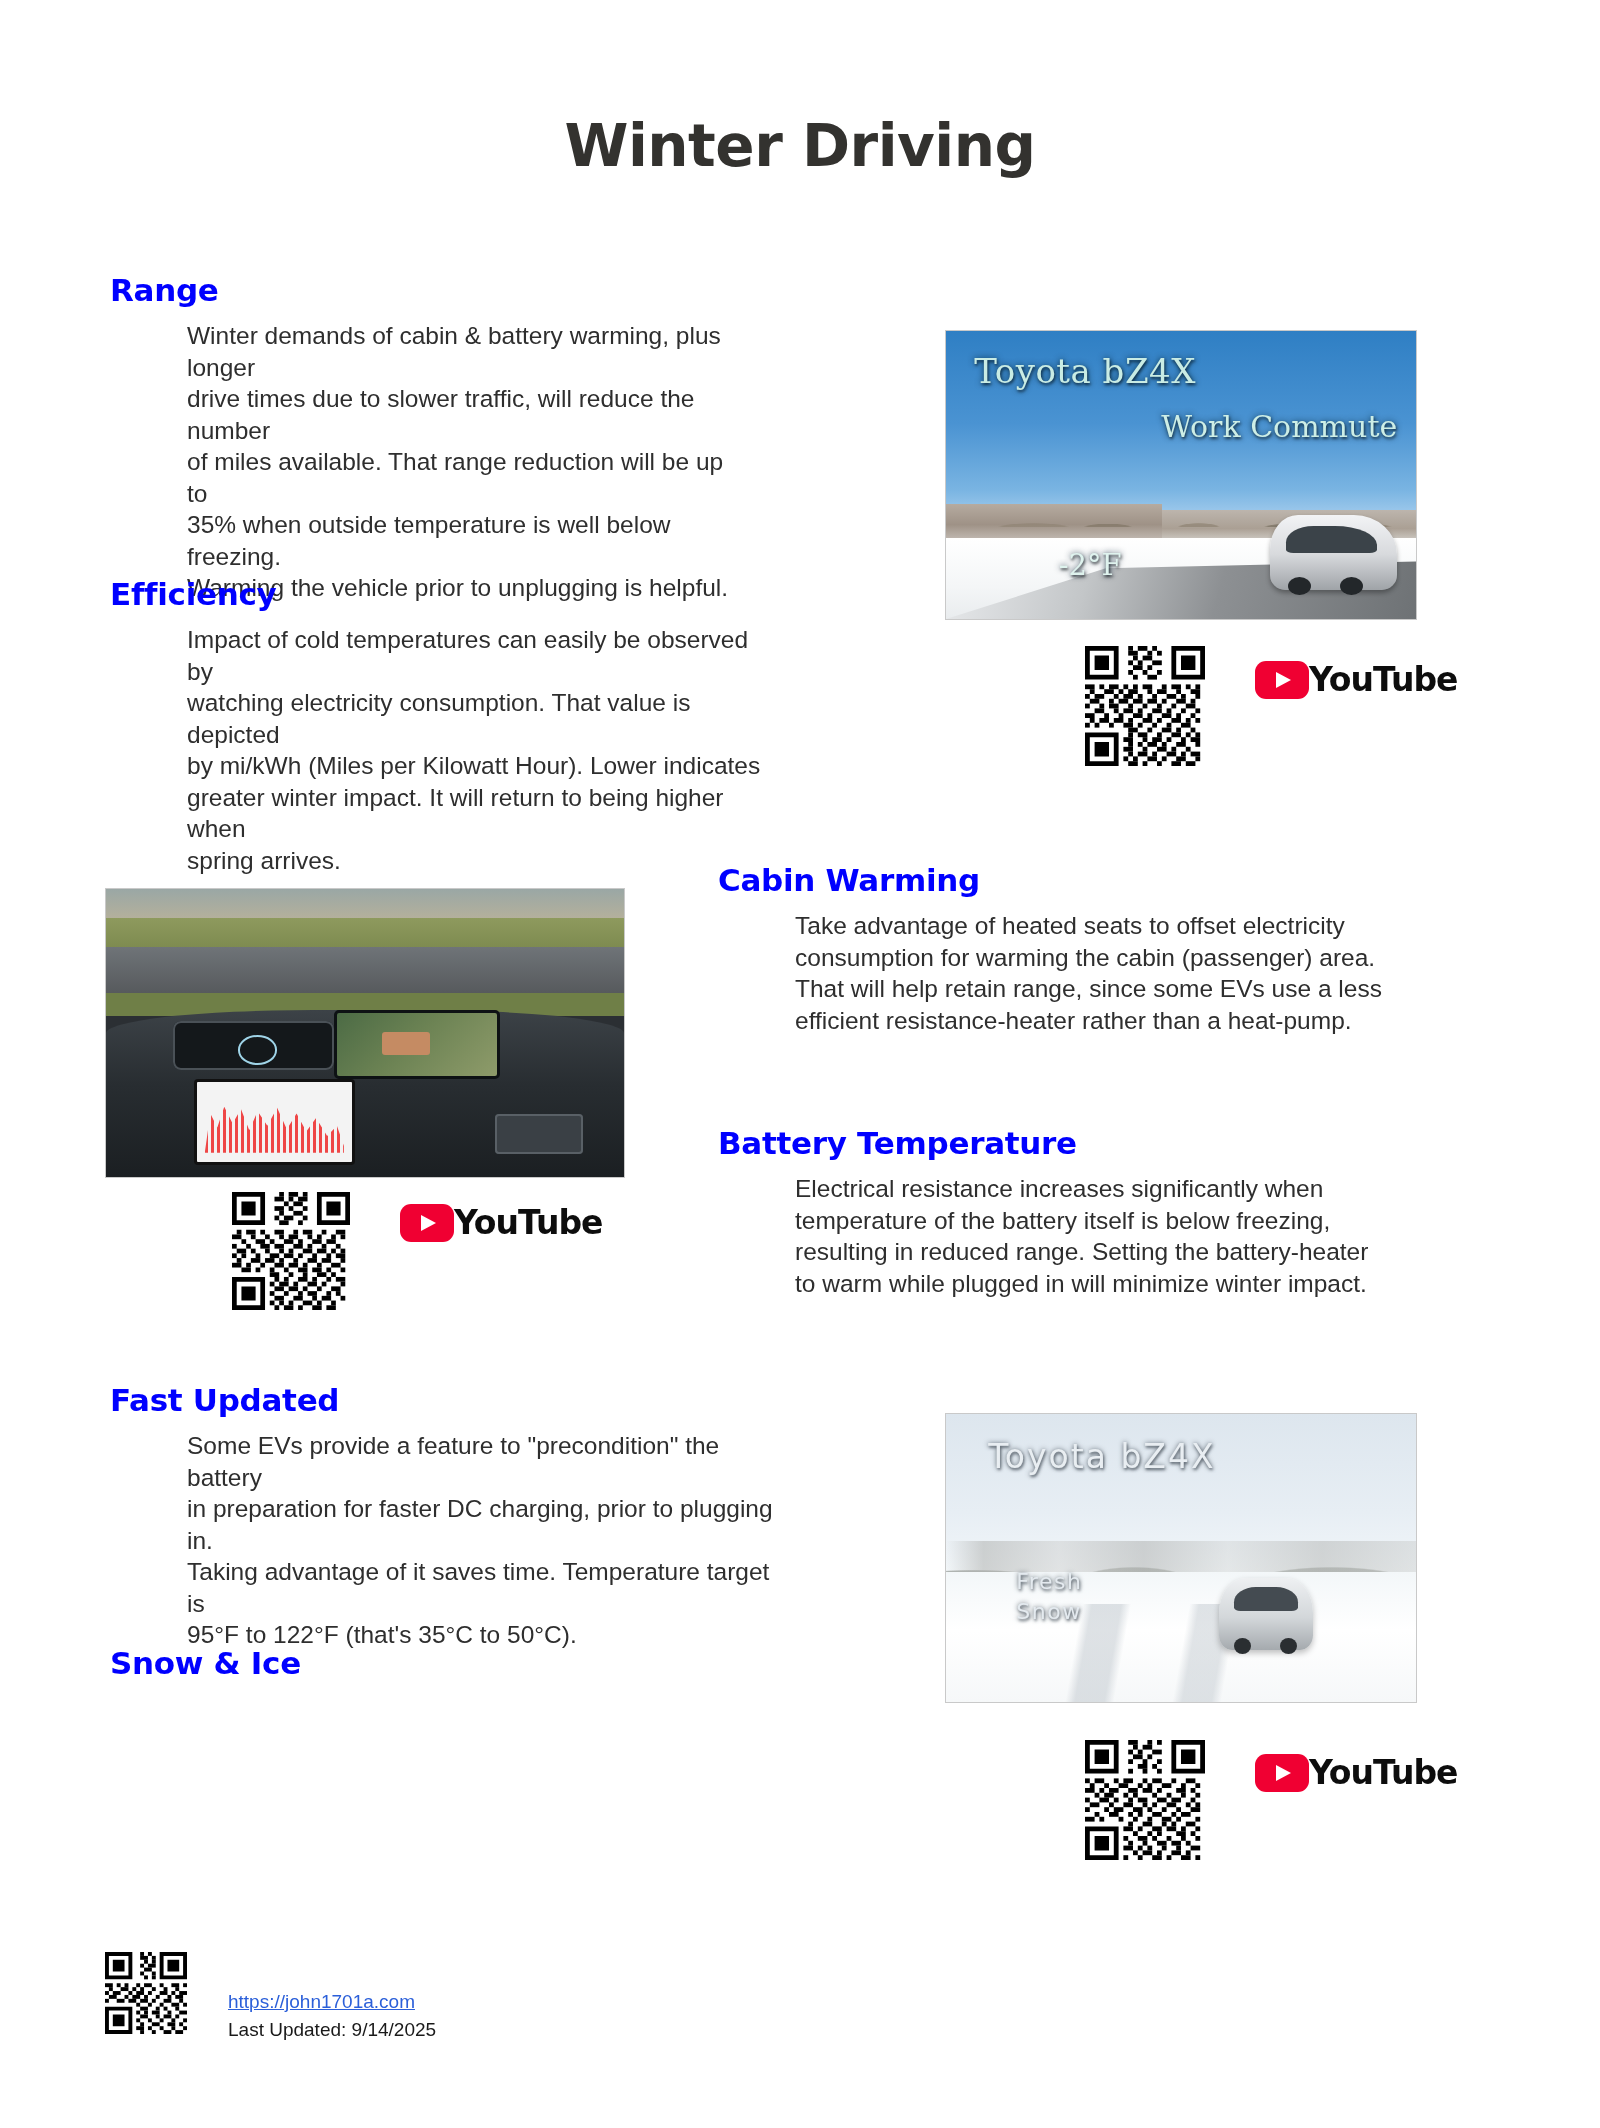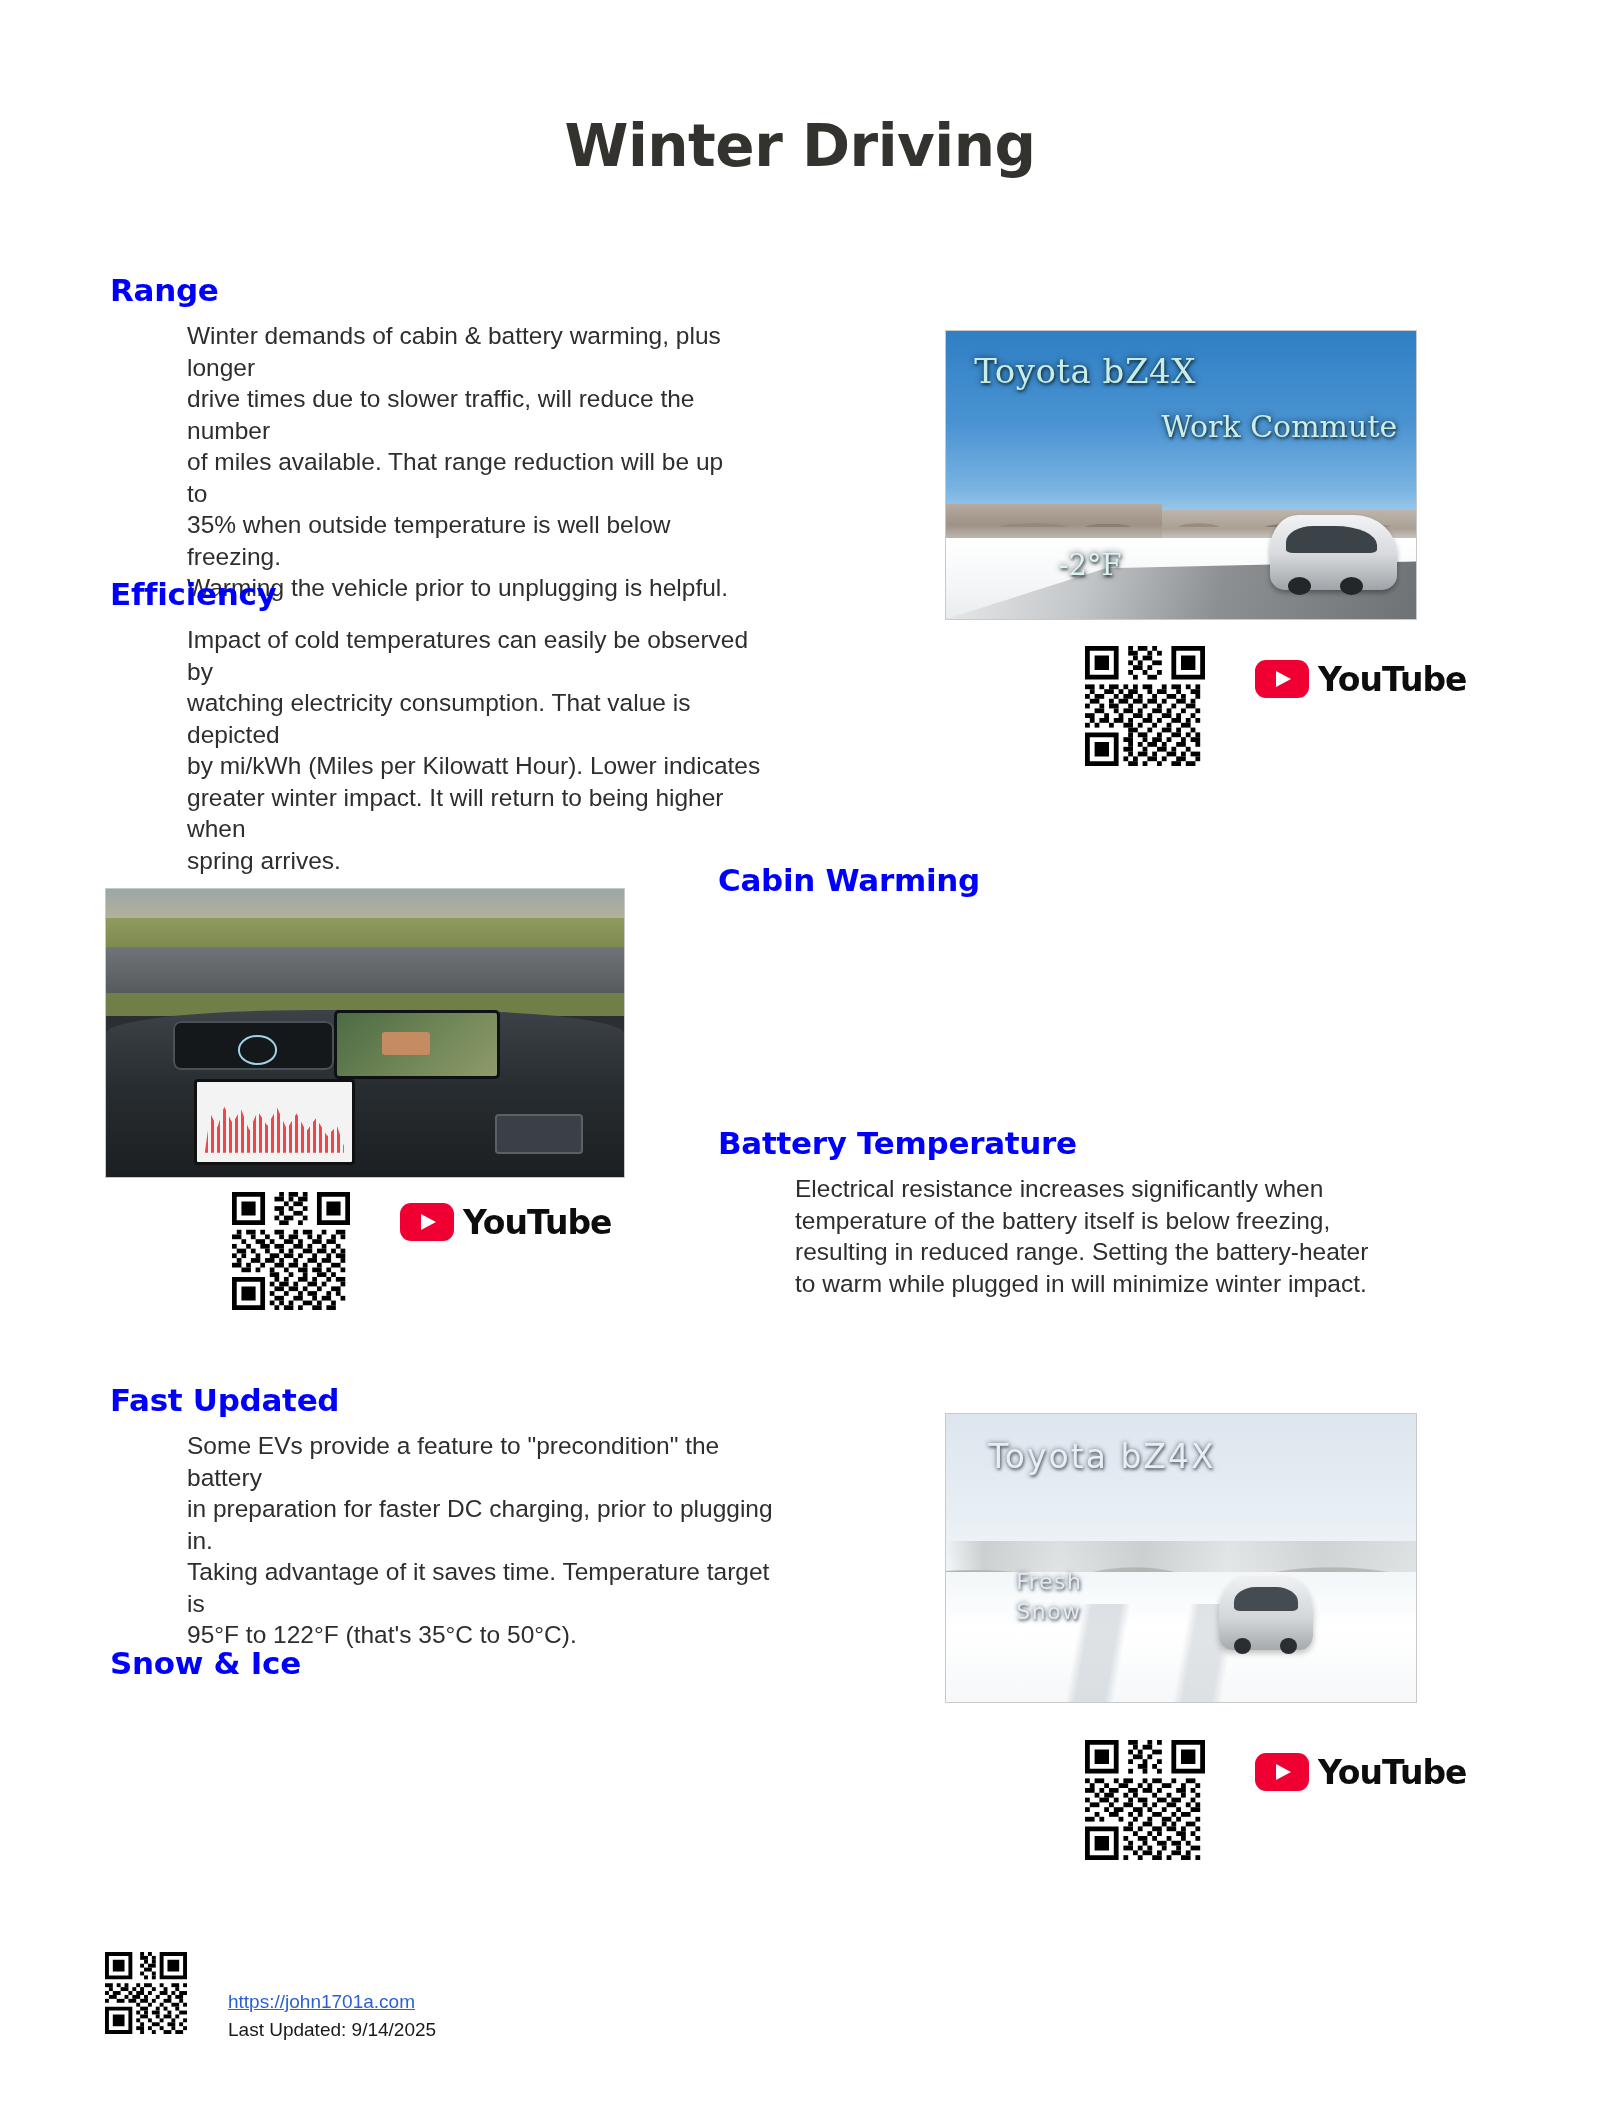--- a/index.html
+++ b/index.html
@@ -268,22 +268,21 @@
     margin-left: 28px;
   }
 
   
   .qr { position: absolute; image-rendering: pixelated; }
 
   
   .yt-badge {
     position: absolute;
     display: flex;
-    align-items: flex-start;
-    gap: 9px;
+    align-items: flex-end;
   }
   .yt-play {
     width: 54px; height: 38px;
     background: #f00032;
     border-radius: 11px;
     position: relative;
     flex: 0 0 auto;
   }
   .yt-play::after {
     content: "";
@@ -496,20 +495,24 @@
       <rect x="21" y="24" width="2" height="1"></rect>
     </g>
   </svg>
 
   <div class="yt-badge" style="left:1255px; top:660px;">
     <div class="yt-play"></div>
     <div class="yt-word">YouTube</div>
   </div>
 
   <div class="heading" style="left:718px; top:862px;">Cabin Warming</div>
+  <div class="body-text" style="left:763px; top:910px; width:680px;">Take advantage of heated seats to offset electricity
+consumption for warming the cabin (passenger) area.
+That will help retain range, since some EVs use a less
+efficient resistance-heater rather than a heat-pump.</div>
 
   <div class="heading" style="left:718px; top:1125px;">Battery Temperature</div>
   <div class="body-text" style="left:763px; top:1173px; width:680px;">Electrical resistance increases significantly when
 temperature of the battery itself is below freezing,
 resulting in reduced range.  Setting the battery-heater
 to warm while plugged in will minimize winter impact.</div>
 
   <div class="thumb thumb2" style="left:105px; top:888px; width:520px; height:290px;">
     <div class="t2-sky"></div>
     <div class="t2-grass"></div>

